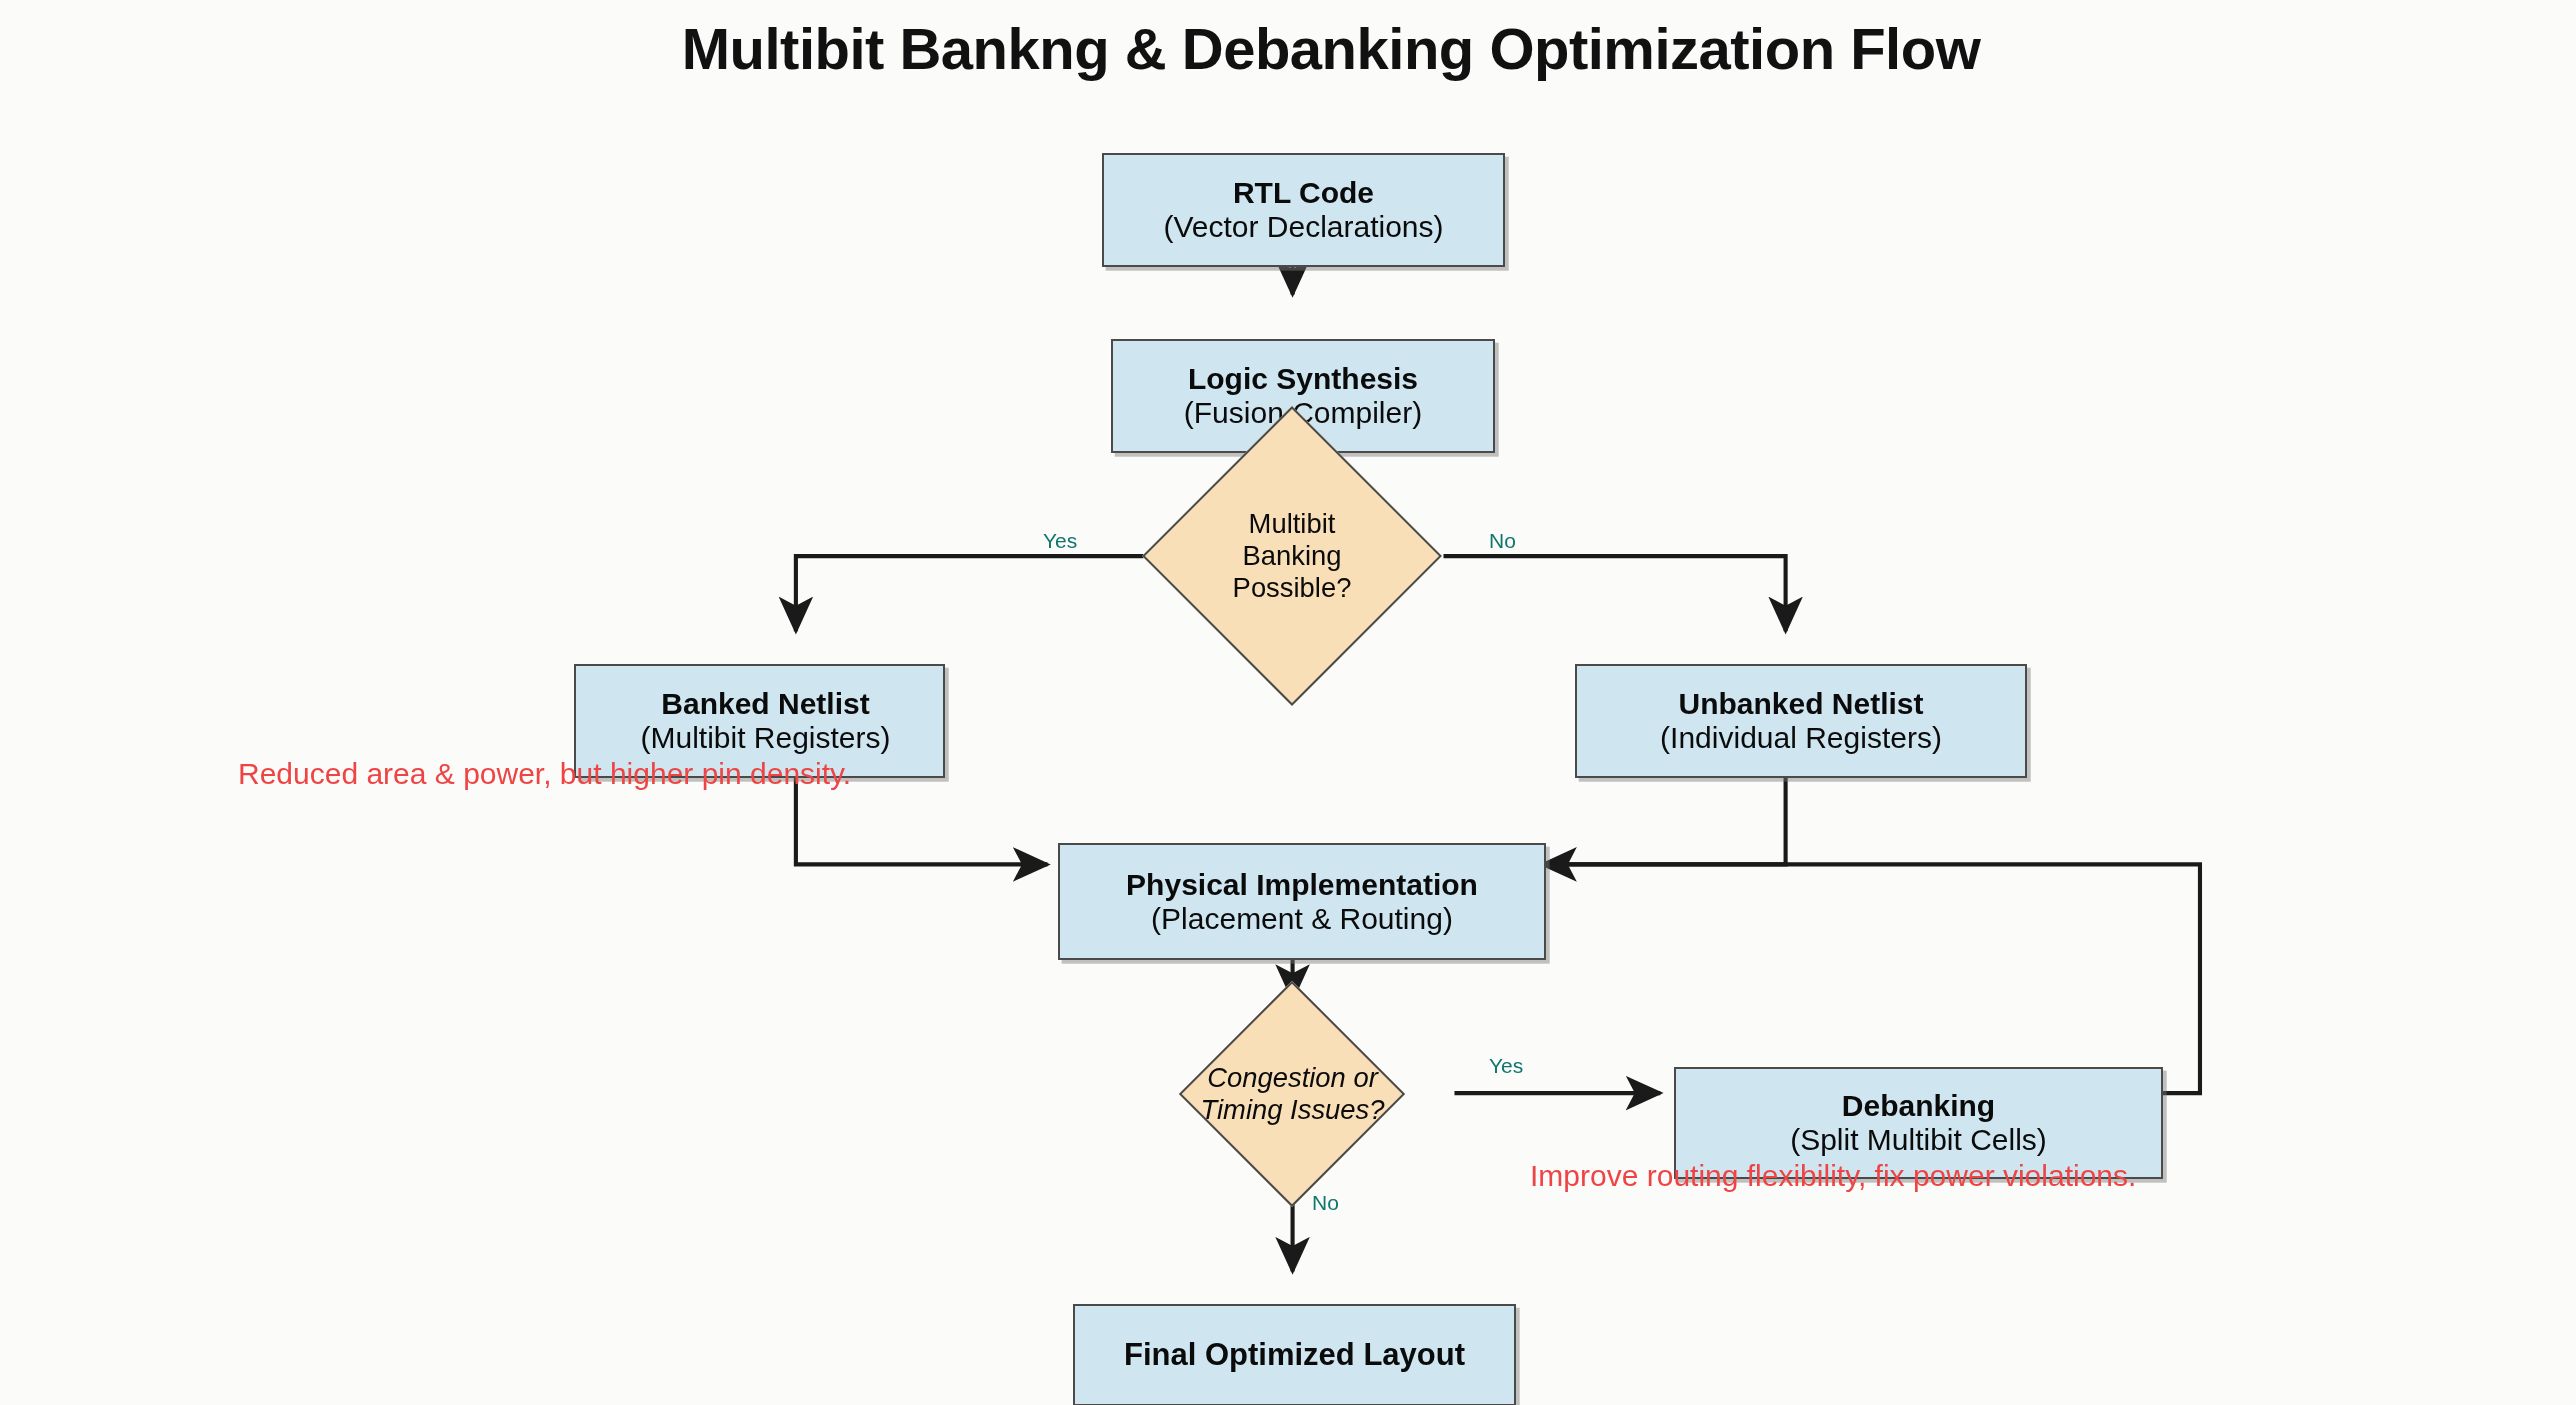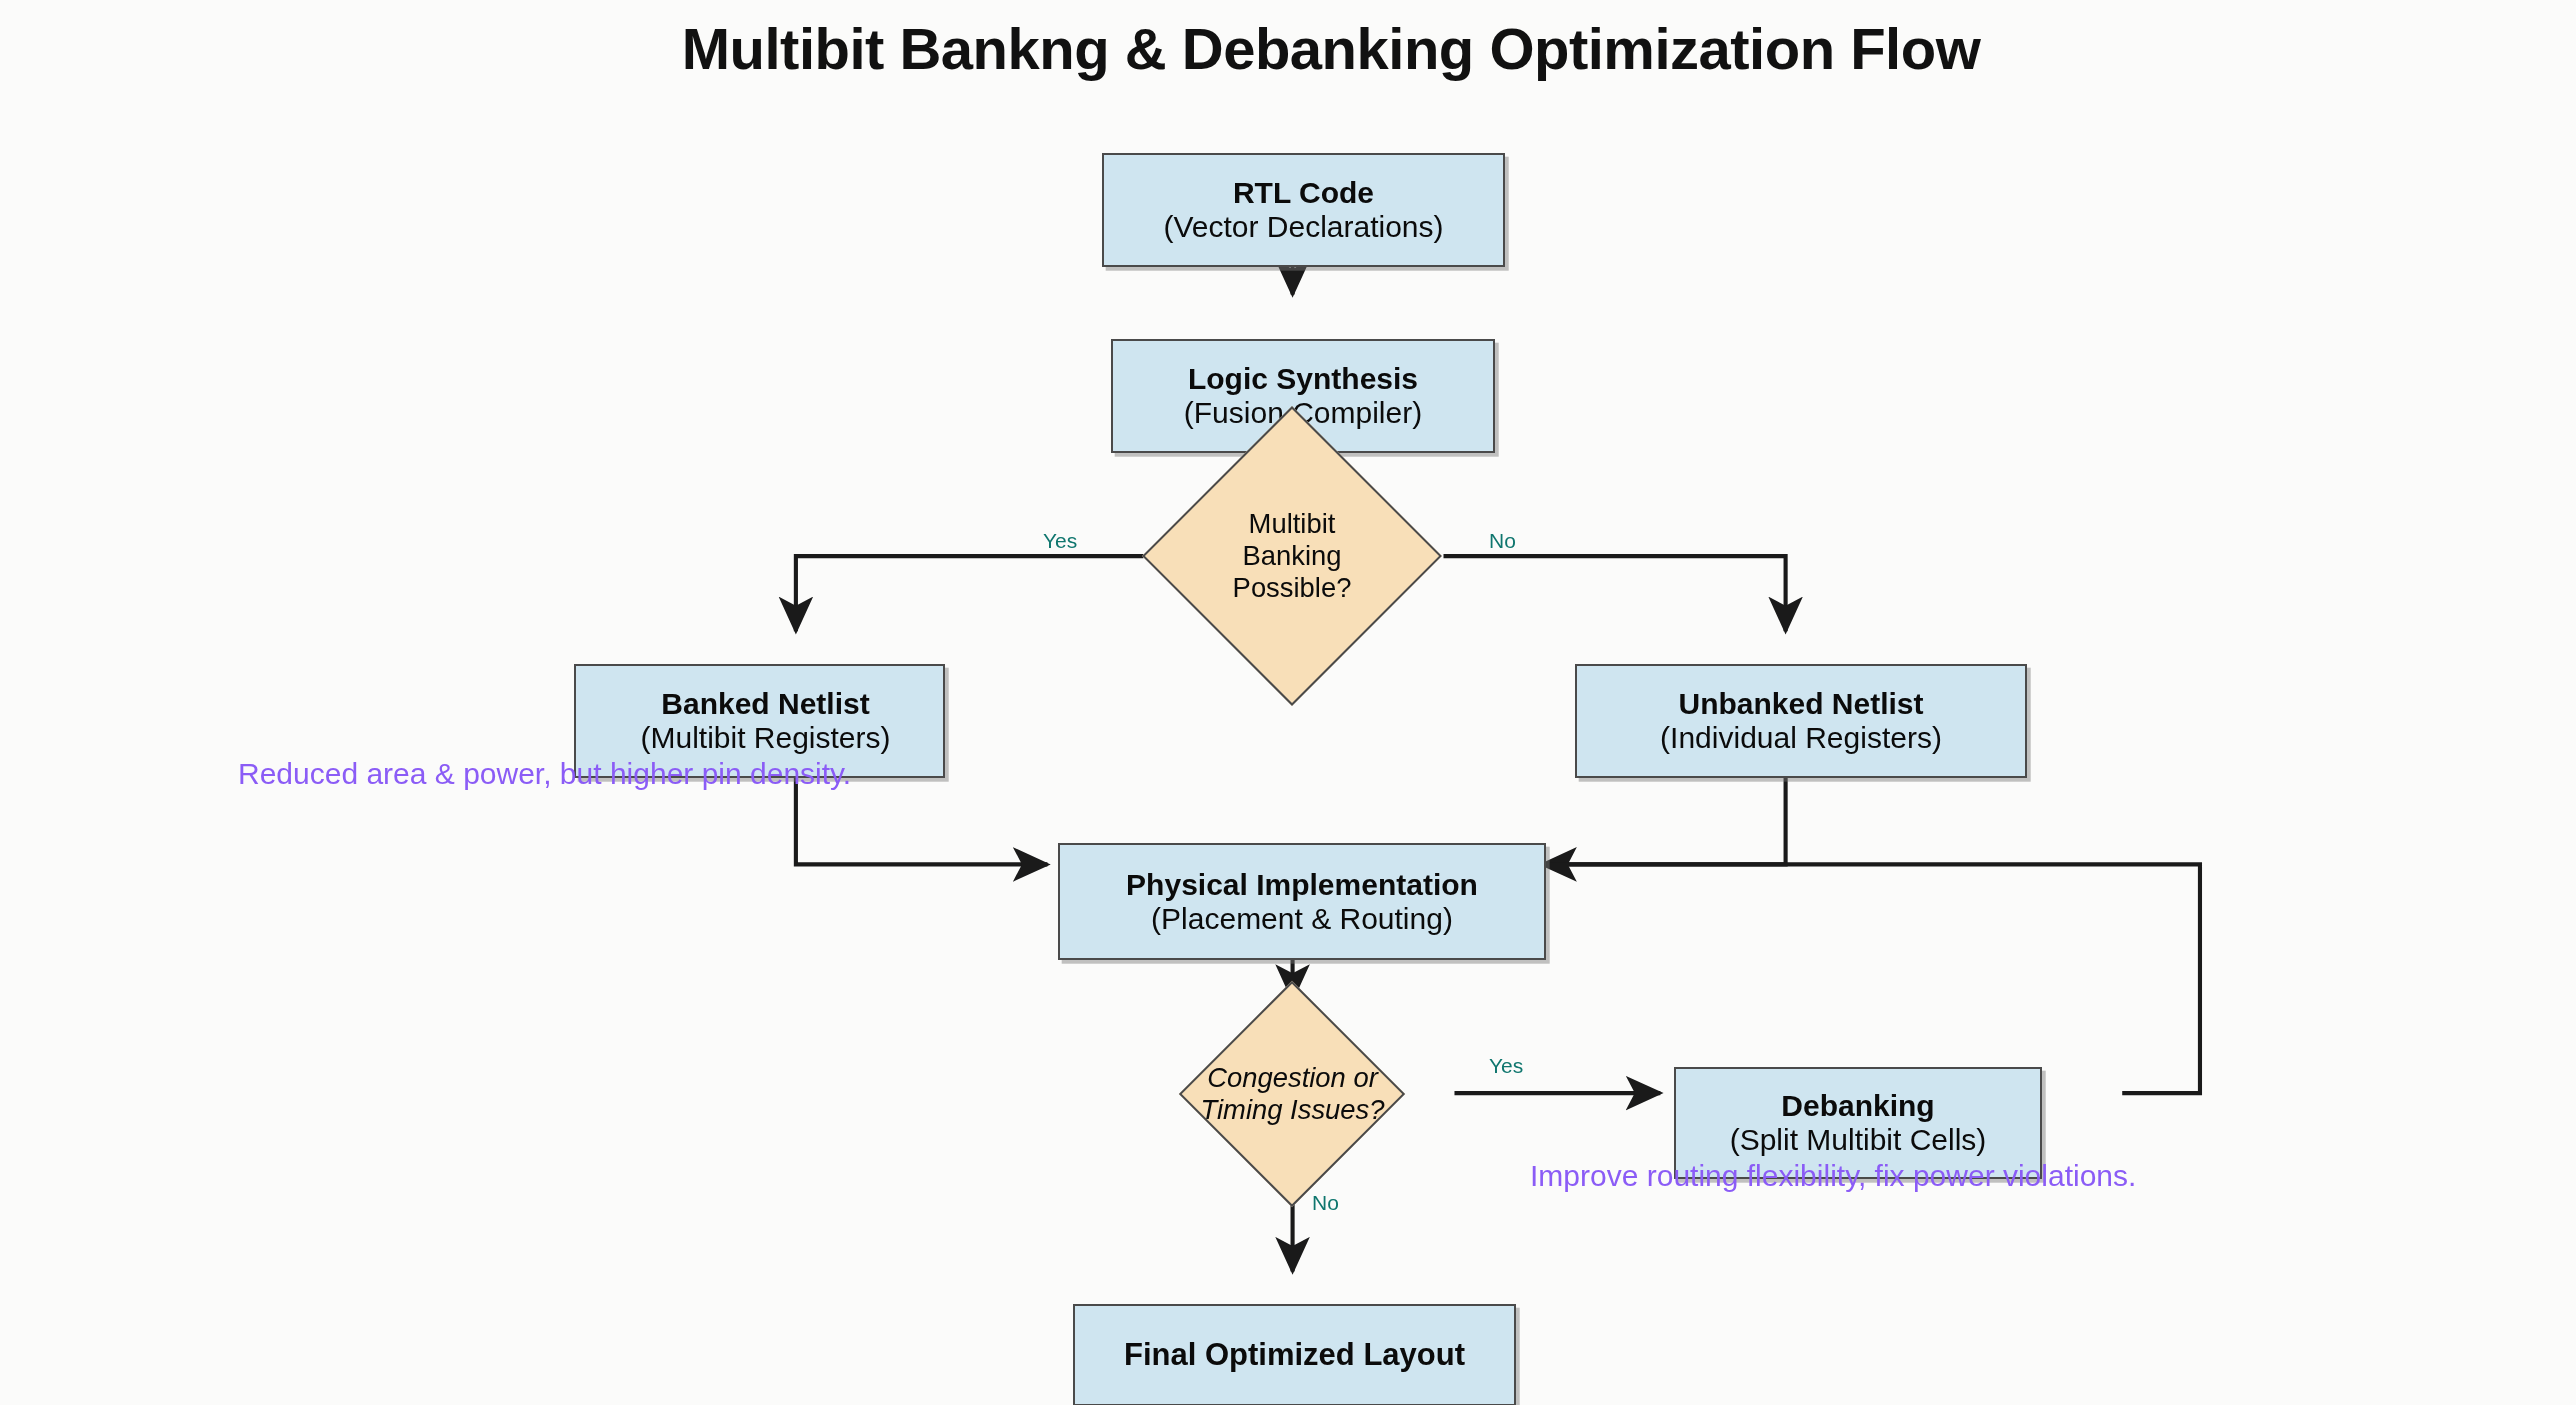--- a/index.html
+++ b/index.html
@@ -109,21 +109,21 @@
     position: absolute;
     font-size: 21px;
     color: #0f766e;
     white-space: nowrap;
   }
 
   
   .annotation {
     position: absolute;
     font-size: 30px;
-    color: #8b5cf6;
+    color: #ef4444;
     white-space: nowrap;
     text-align: right;
   }
 </style>
 </head>
 <body>
 
 <div id="canvas">
 
   <div id="diagram-title">Multibit Bankng &amp; Debanking Optimization Flow</div>
@@ -194,21 +194,21 @@
   </div>
 
   <div class="node-diamond" style="left:1160px; top:997px; width:265px; height:194px;">
     <div class="dshape" style="width:160px; height:160px; left:52px; top:16.5px;"></div>
     <div class="dlabel" style="width:265px;font-style:italic;">
       <div>Congestion or</div>
       <div>Timing Issues?</div>
     </div>
   </div>
 
-  <div class="node-box" style="left:1674px; top:1036px; width:368px; height:112px;">
+  <div class="node-box" style="left:1674px; top:1036px; width:489px; height:112px;">
     <span class="line1">Debanking</span>
     <span class="line2">(Split Multibit Cells)</span>
   </div>
 
   <div class="node-box single" style="left:1073px; top:1273px; width:443px; height:102px;">
     <span class="line1">Final Optimized Layout</span>
   </div>
 
   <div class="edge-label" style="left:1043px; top:529px;">Yes</div>
 

